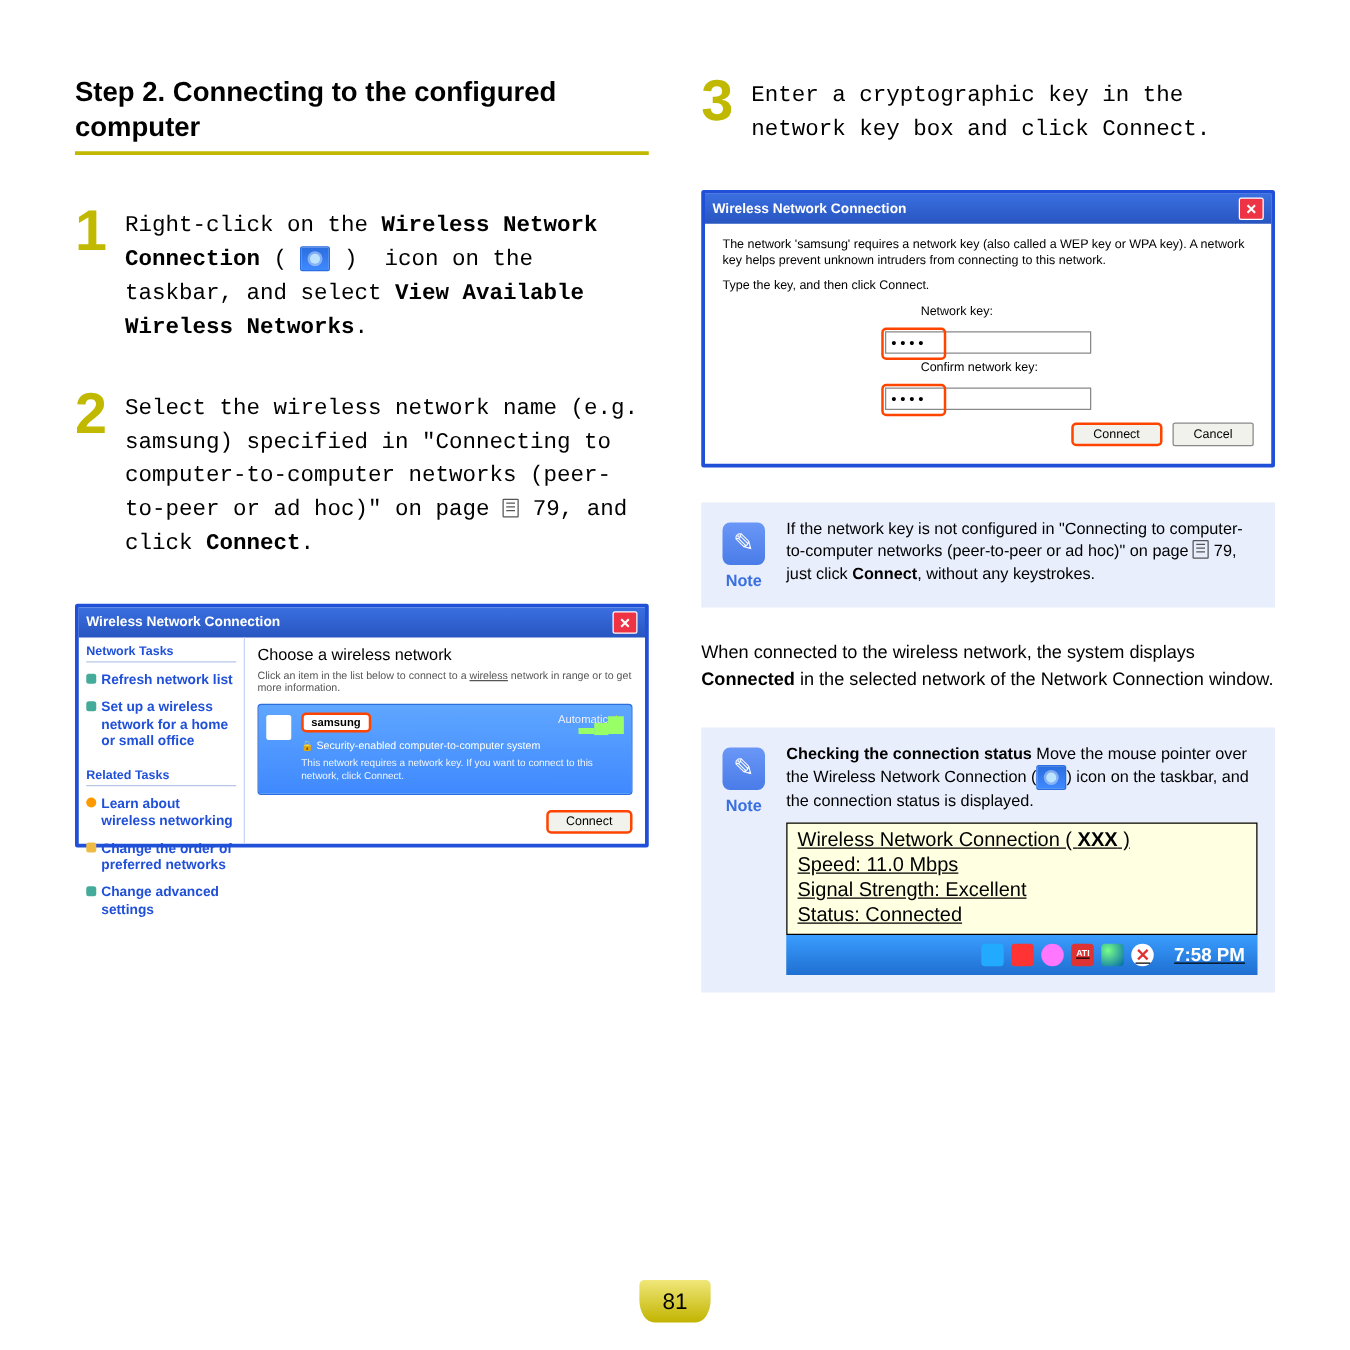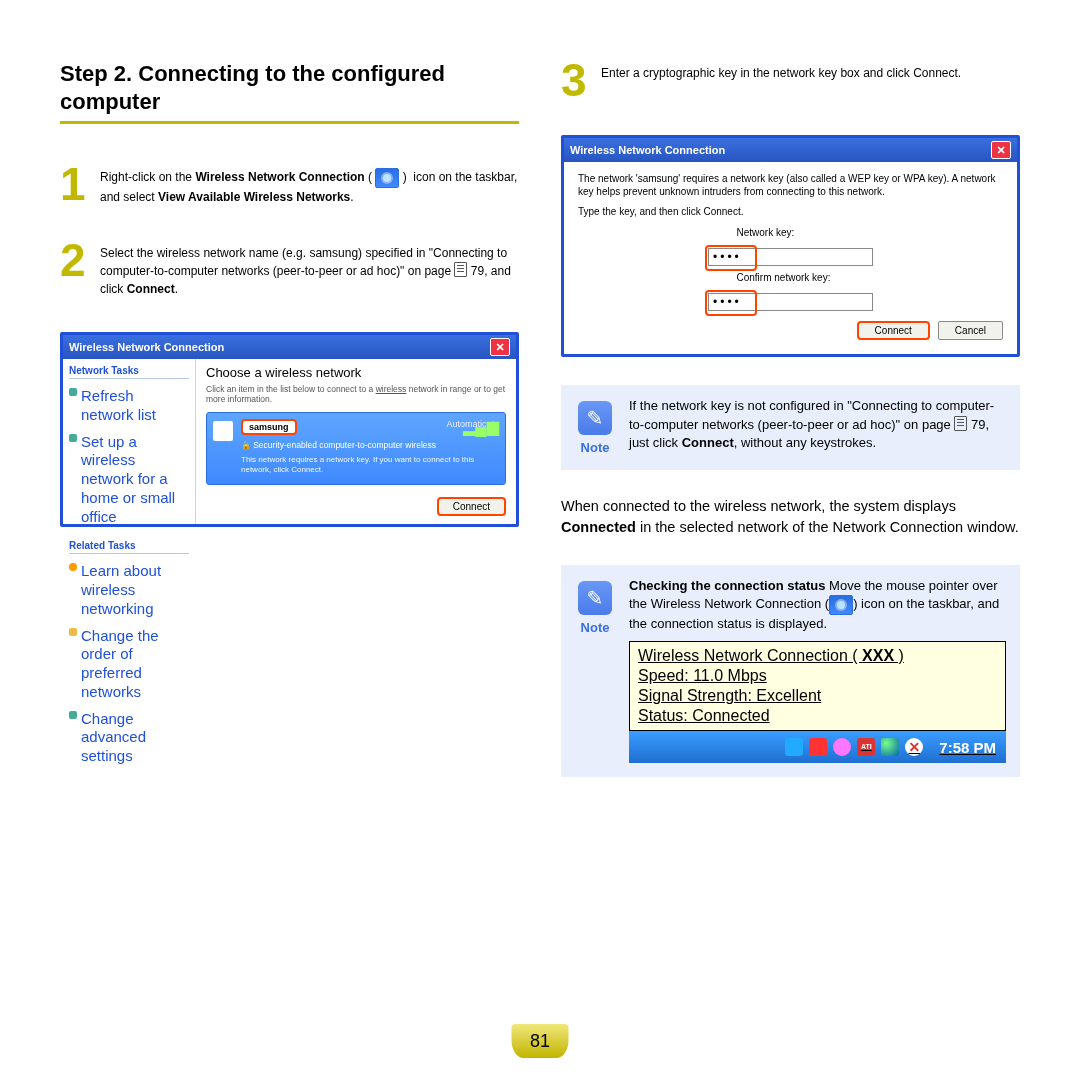--- a/index.html
+++ b/index.html
@@ -34,23 +34,24 @@
     margin-bottom: 34px;
   }
   .step-num {
     font-size: 46px;
     font-weight: bold;
     color: #c1b900;
     line-height: 0.9;
     min-width: 28px;
   }
   .step-body {
-    font-size: 12px;
+    font-size: 18px;
     line-height: 1.5;
     padding-top: 4px;
+    font-family: Liberation Mono, monospace;
   }
   .step-body .bold { font-weight: bold; }
   .wifi-icon {
     display: inline-flex;
     align-items: center;
     justify-content: center;
     width: 22px;
     height: 18px;
     background: linear-gradient(#2a6ee0, #3f89ff);
     border: 1px solid #2a6ee0;
@@ -124,24 +125,25 @@
   .side-h {
     color: #2050d8;
     font-weight: bold;
     border-bottom: 1px solid #b8c6e8;
     padding-bottom: 2px;
     margin-bottom: 4px;
     font-size: 10px;
   }
   .side-link {
     color: #2050d8;
-    font-size: 15px;
+    font-size: 11px;
     line-height: 1.25;
     padding: 4px 0 4px 12px;
     position: relative;
+    font-weight: bold;
   }
   .side-link::before {
     content: "";
     position: absolute;
     left: 0; top: 5px;
     width: 8px; height: 8px;
     background: #4a9;
     border-radius: 2px;
   }
   .side-link.star::before { background: #eb4; }
@@ -373,21 +375,21 @@
         </div>
         <div class="main1">
           <div class="main1-h">Choose a wireless network</div>
           <div class="main1-sub">
             <span>Click an item in the list below to connect to a </span><u>wireless</u><span> network in range or to get more information.</span>
           </div>
           <div class="net-card">
             <span class="net-name-box">samsung</span>
             <span class="net-auto">Automatic</span>
             <span class="sig">▂▄▆</span>
-            <div class="net-secure">Security-enabled computer-to-computer wireless</div>
+            <div class="net-secure">Security-enabled computer-to-computer system</div>
             <div class="net-desc">This network requires a network key. If you want to connect to this network, click Connect.</div>
           </div>
           <button class="connect-btn">Connect</button>
         </div>
       </div>
     </div>
   </div>
 
   <div class="col">
 

